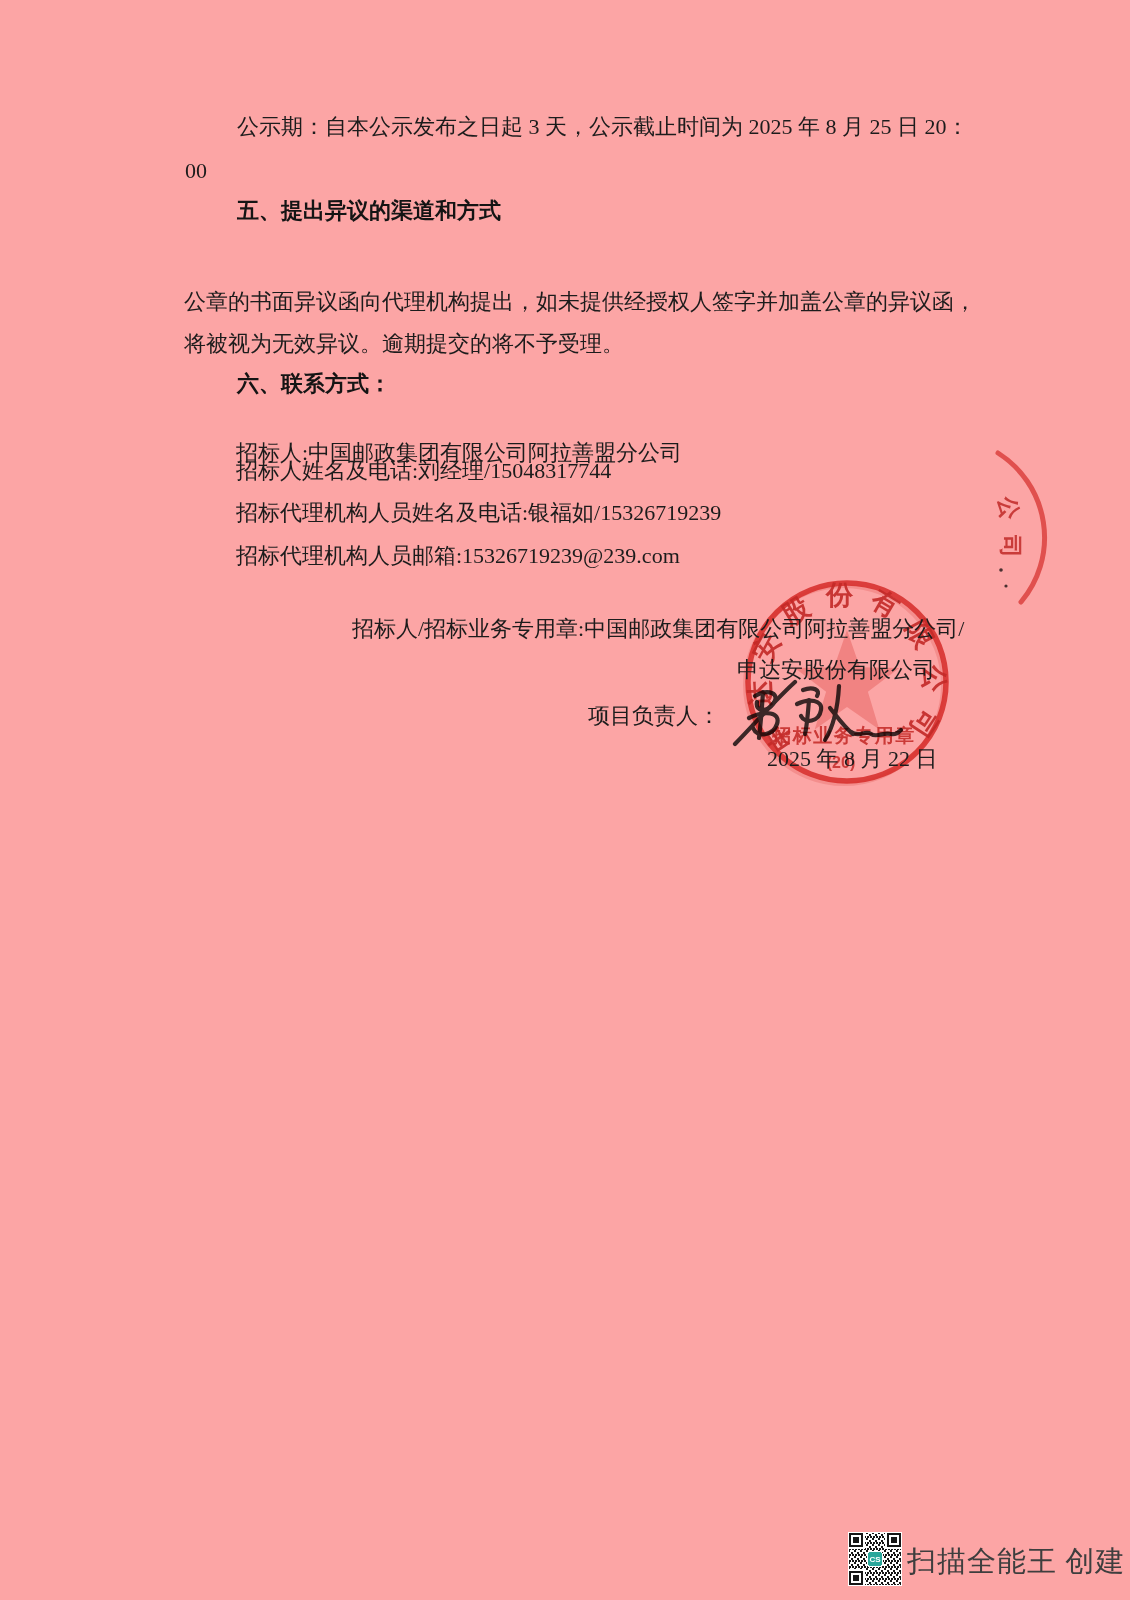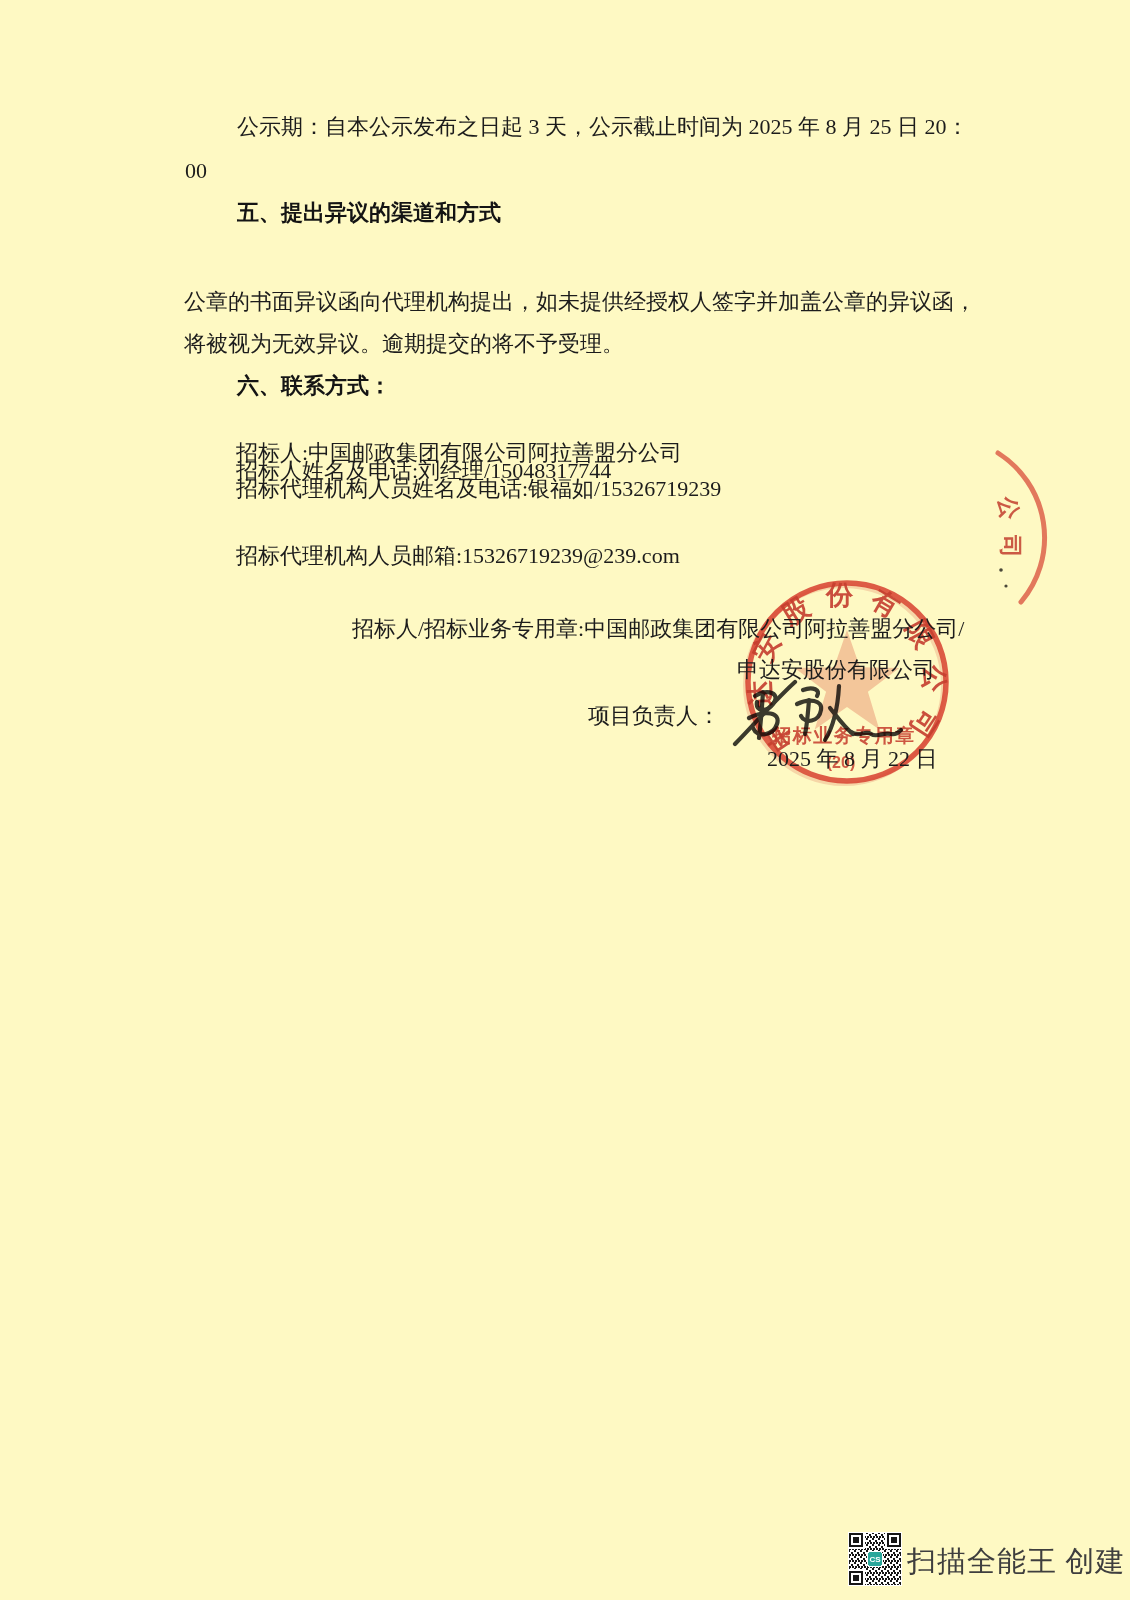--- a/index.html
+++ b/index.html
@@ -1,40 +1,40 @@
 <!DOCTYPE html>
 <html><head>
 <meta charset="utf-8">
 <style>
   html,body{margin:0;padding:0;background:#e8e8e8;}
   .page{
-    position:relative;width:1130px;height:1600px;background:#fef9c3;
+    position:relative;width:1130px;height:1600px;background:#fca5a5;
     overflow:hidden;
     font-family:"Liberation Serif","DejaVu Serif",serif;
   }
   .ln{
     position:absolute;white-space:nowrap;
     font-size:22px;color:#1c1c1c;line-height:1.2;
     font-family:"Liberation Serif","DejaVu Serif",serif;
   }
   .hei{
-    font-family:Liberation Sans, sans-serif;
+    font-family:Liberation Mono, monospace;
     font-weight:700;color:#141414;
   }
   
   .l1{left:237px;top:114px;}
   .l2{left:185px;top:158px;}
   .l3{left:237px;top:200px;}
   .l4{left:237px;top:246px;}
   .l5{left:184px;top:289px;}
   .l6{left:184px;top:331px;}
   .l7{left:237px;top:373px;}
   .l8{left:236px;top:415px;margin-top:25px;}
   .l9{left:236px;top:458px;}
-  .l10{left:236px;top:476px;}
+  .l10{left:236px;top:500px;}
   .l11{left:236px;top:543px;}
   
   .s1{left:352px;top:616px;}
   .s2{left:737px;top:657px;}
   .s3{left:588px;top:703px;}
   .s4{left:767px;top:746px;}
   .s2,.s4{z-index:4;}
   .s1,.s3{z-index:4;}
   
   .seal{

